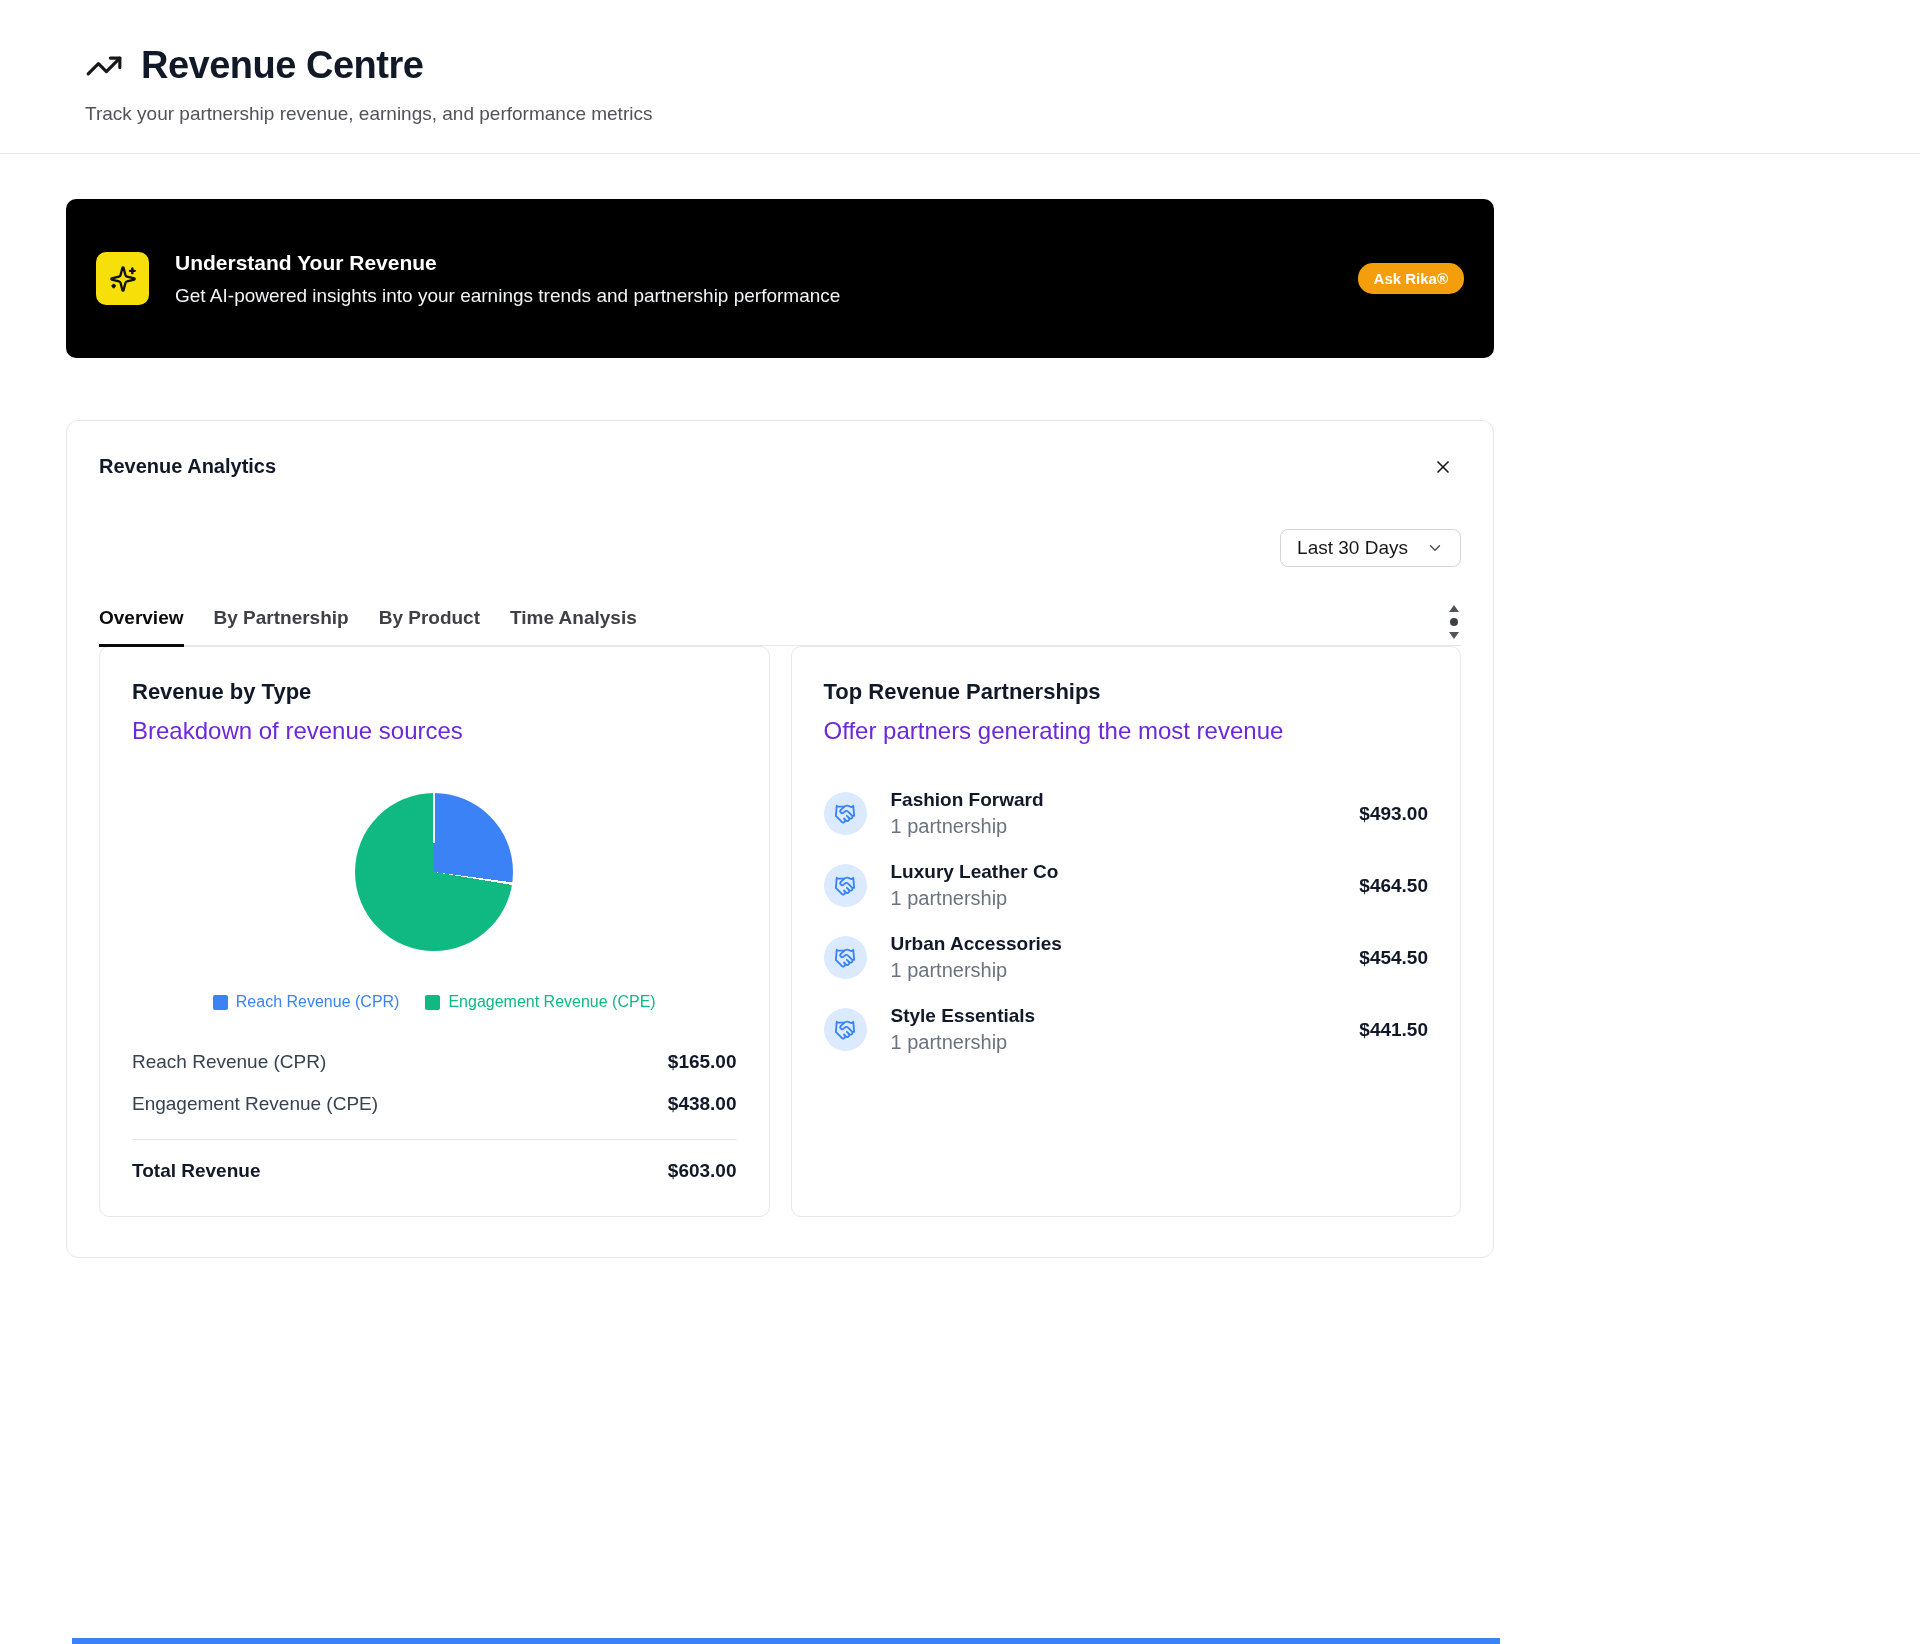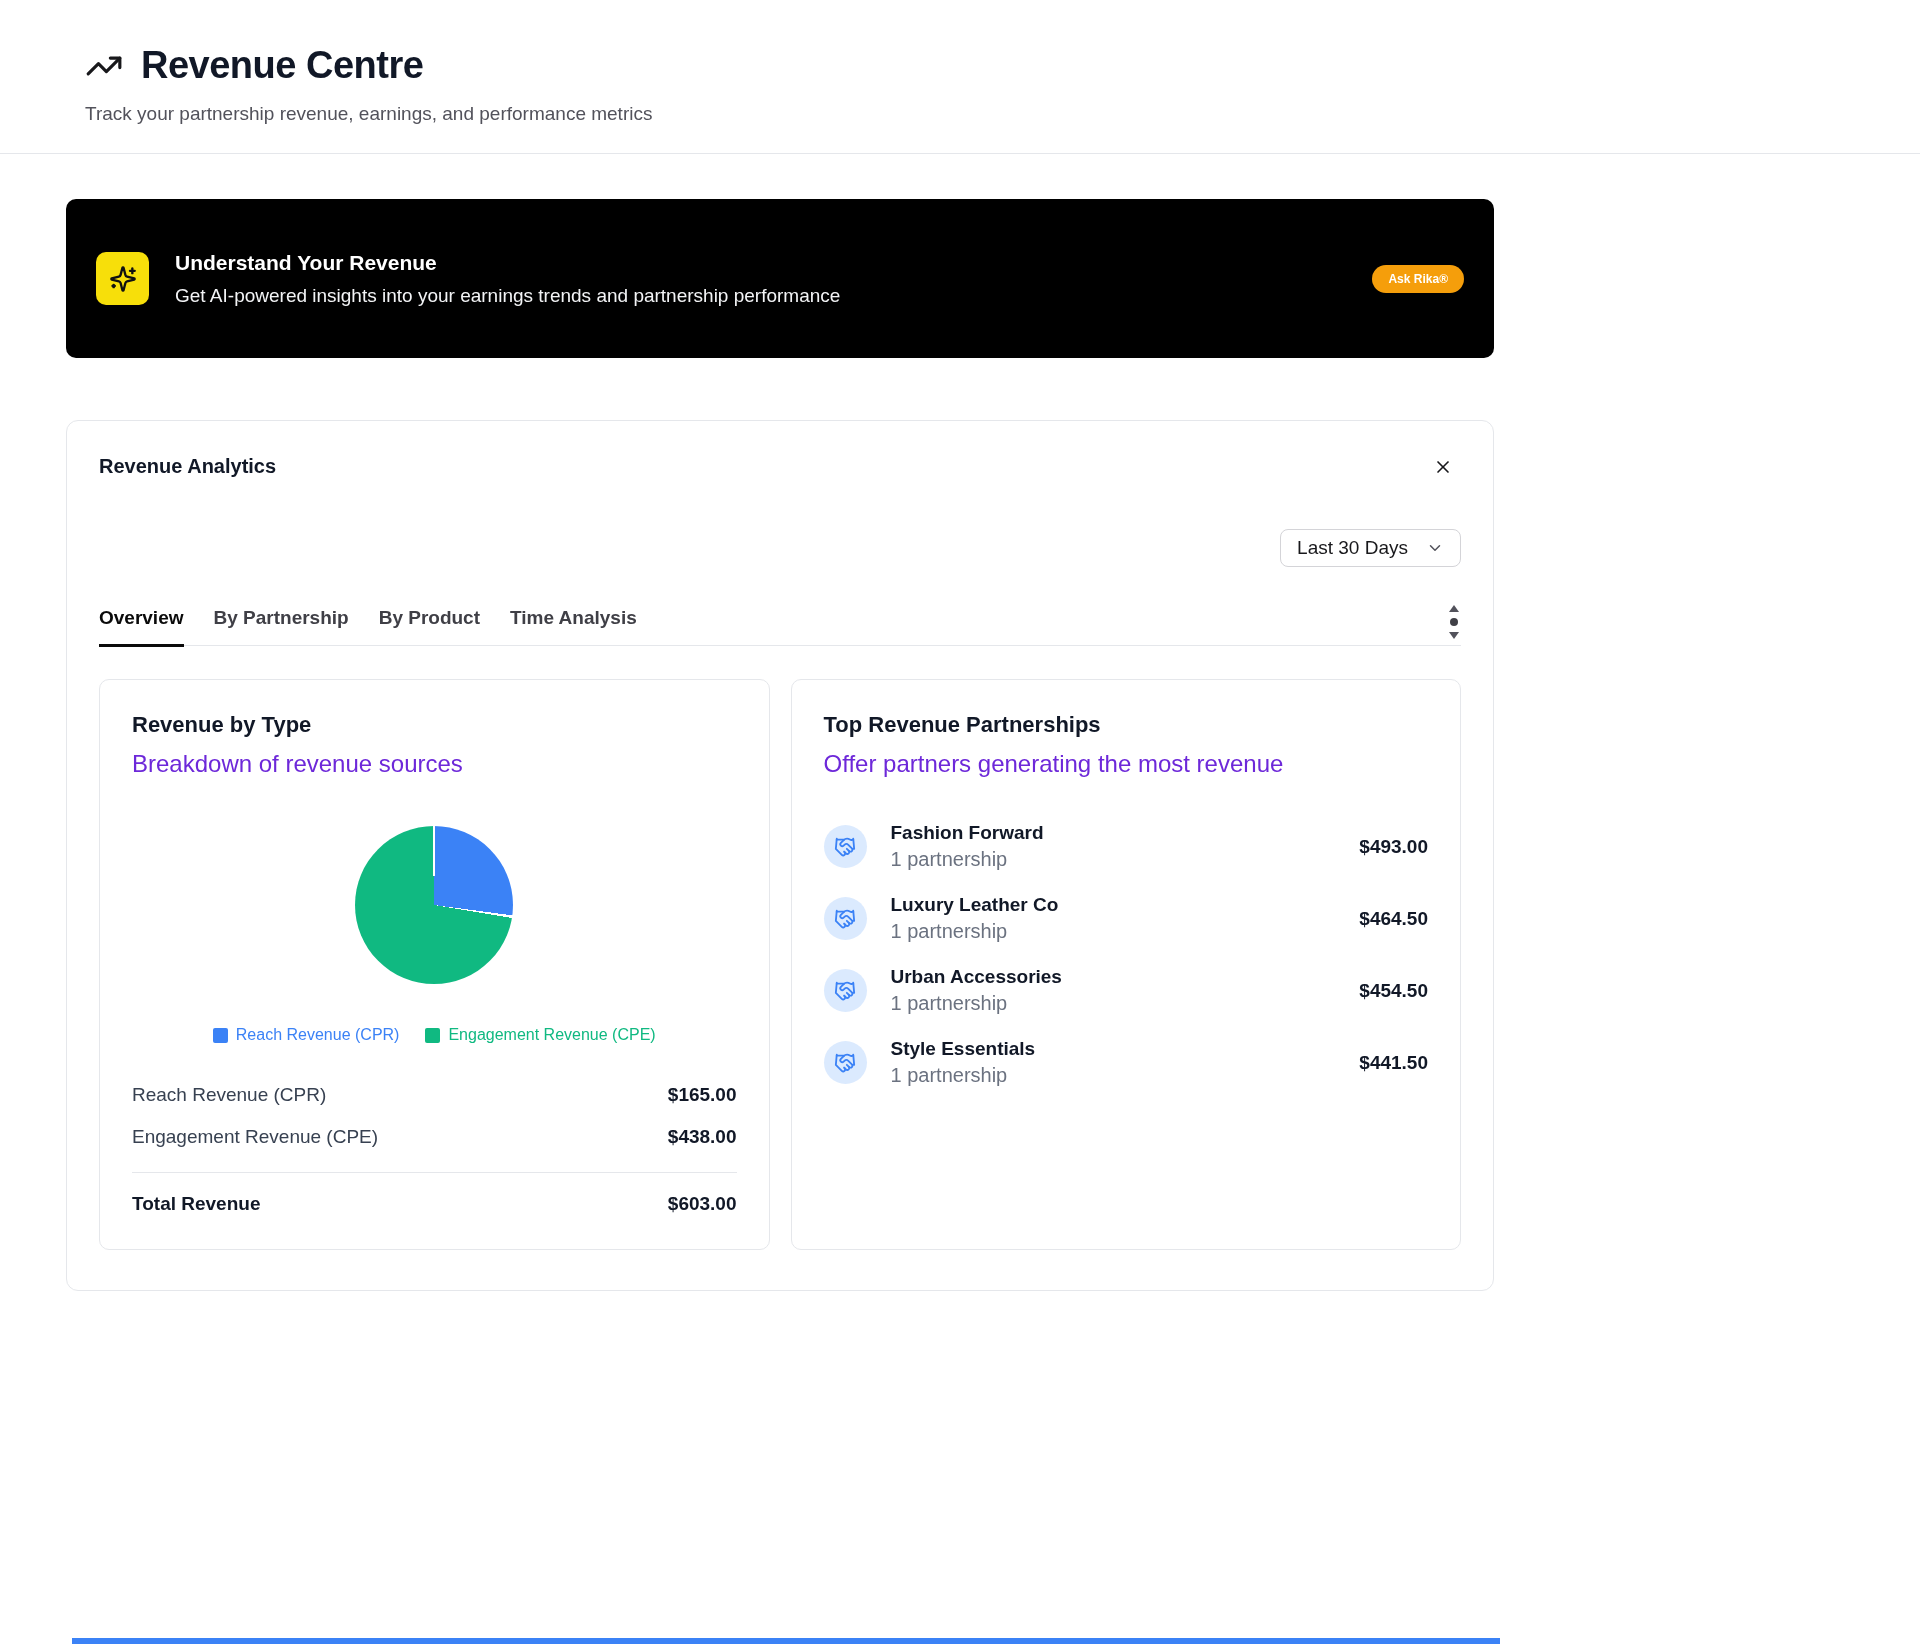--- a/index.html
+++ b/index.html
@@ -41,21 +41,21 @@
   }
   .banner-text { margin-left: 26px; }
   .banner-title { color: #ffffff; font-size: 21px; font-weight: 700; }
   .banner-subtitle { color: #f3f4f6; font-size: 19px; margin-top: 10px; }
   .ask-rika-btn {
     margin-left: auto;
     background: #f59e0b;
     color: #ffffff;
     border: none;
     font-family: inherit;
-    font-size: 12px;
+    font-size: 15px;
     font-weight: 700;
     padding: 7px 16px;
     border-radius: 15px;
     cursor: pointer;
   }
 
   
   .analytics-card {
     margin-top: 62px;
     border: 1px solid #e5e7eb;
@@ -114,21 +114,21 @@
     flex-direction: column;
     align-items: center;
     gap: 6px;
     cursor: pointer;
   }
   .tri-up { width: 0; height: 0; border-left: 5px solid transparent; border-right: 5px solid transparent; border-bottom: 7px solid #52525b; }
   .tri-down { width: 0; height: 0; border-left: 5px solid transparent; border-right: 5px solid transparent; border-top: 7px solid #52525b; }
   .scroll-dot { width: 8px; height: 8px; border-radius: 50%; background: #3f3f46; }
 
   
-  .panels { display: grid; grid-template-columns: 1fr 1fr; gap: 21px; margin-top: 33px; }
+  .panels { display: grid; grid-template-columns: 1fr 1fr; gap: 21px; }
   .panel { border: 1px solid #e5e7eb; border-radius: 10px; padding: 32px 32px 34px 32px; background: #ffffff; }
   .panel h3 { font-size: 22px; font-weight: 600; color: #111827; }
   .panel-sub { font-size: 24px; color: #6d28d9; margin-top: 12px; }
 
   
   .pie-wrap { display: flex; justify-content: center; margin-top: 48px; }
   .pie { width: 158px; height: 158px; border-radius: 50%; }
   .legend { display: flex; justify-content: center; gap: 26px; margin-top: 42px; }
   .legend-item { display: inline-flex; align-items: center; gap: 8px; font-size: 16px; }
   .swatch { display: inline-block; width: 15px; height: 15px; border-radius: 2px; }

